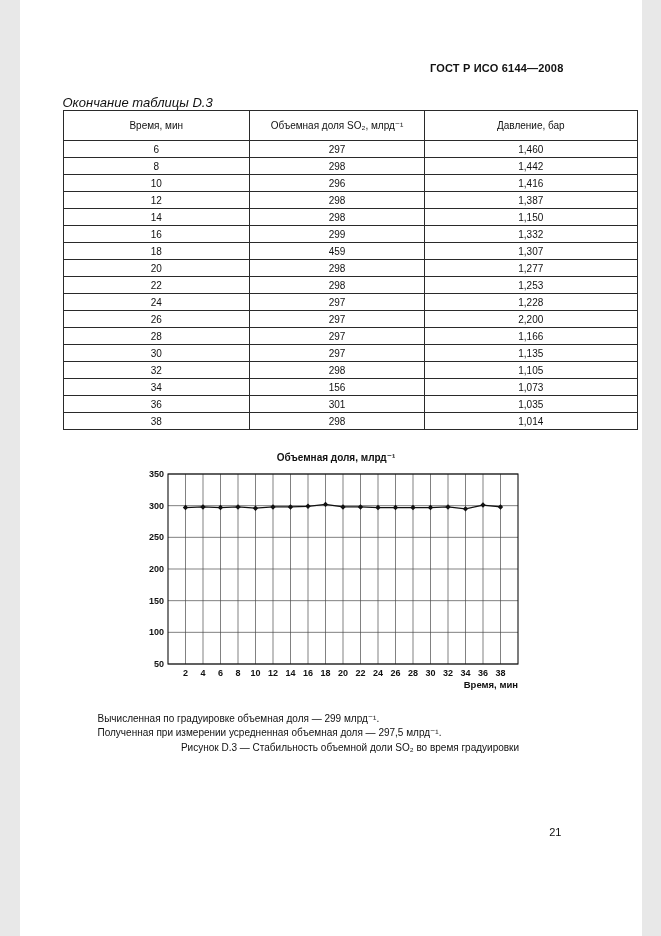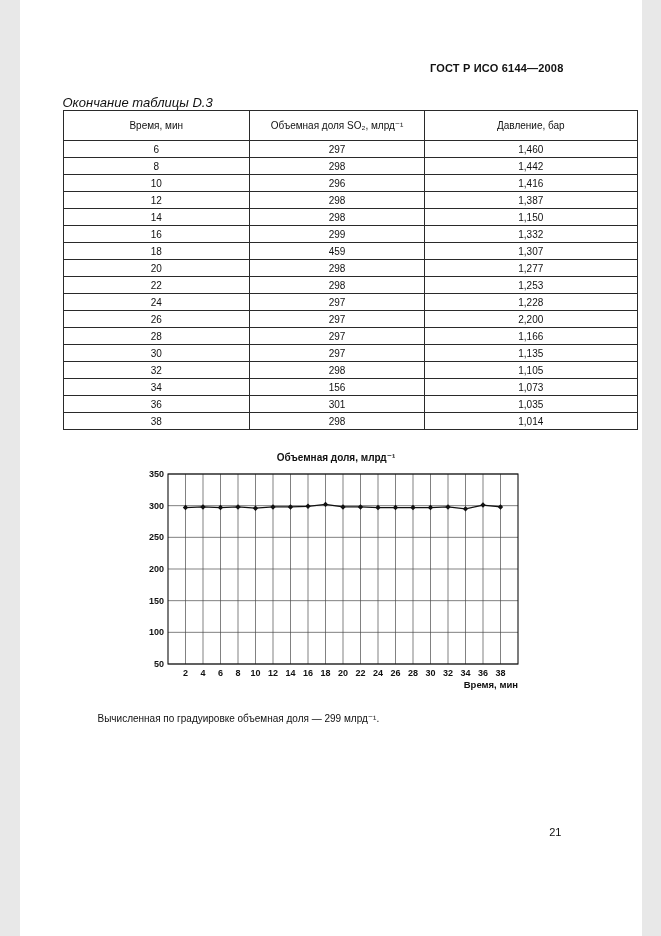--- a/index.html
+++ b/index.html
@@ -228,18 +228,20 @@
         <polygon points="308,38.233333333333334 310.7,40.93333333333334 308,43.63333333333334 305.3,40.93333333333334" fill="#111111"></polygon>
         <polygon points="325.5,40.133333333333326 328.2,42.83333333333333 325.5,45.53333333333333 322.8,42.83333333333333" fill="#111111"></polygon>
         <polygon points="343,36.33333333333333 345.7,39.03333333333333 343,41.733333333333334 340.3,39.03333333333333" fill="#111111"></polygon>
         <polygon points="360.5,38.233333333333334 363.2,40.93333333333334 360.5,43.63333333333334 357.8,40.93333333333334" fill="#111111"></polygon>
         <text x="378" y="222" text-anchor="end" font-size="9.5" font-weight="700" fill="#111">Время, мин</text>
       </svg>
   </div>
 
   <div class="notes">
     <div>Вычисленная по градуировке объемная доля — 299 млрд⁻¹.</div>
+    <div>Полученная при измерении усредненная объемная доля — 297,5 млрд⁻¹.</div>
   </div>
 
+  <div class="figure-caption">Рисунок D.3 — Стабильность объемной доли SO₂ во время градуировки</div>
 
   <div class="page-number">21</div>
 
 </div>
 
 </body></html>

